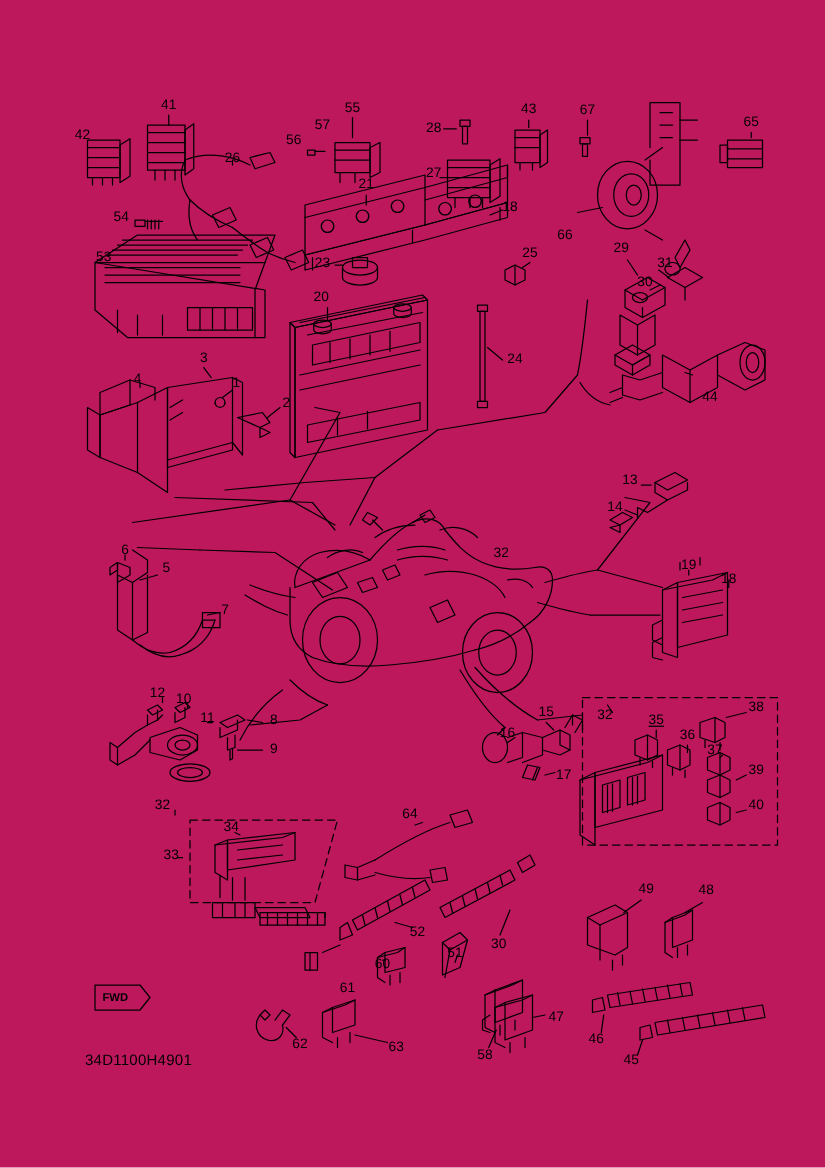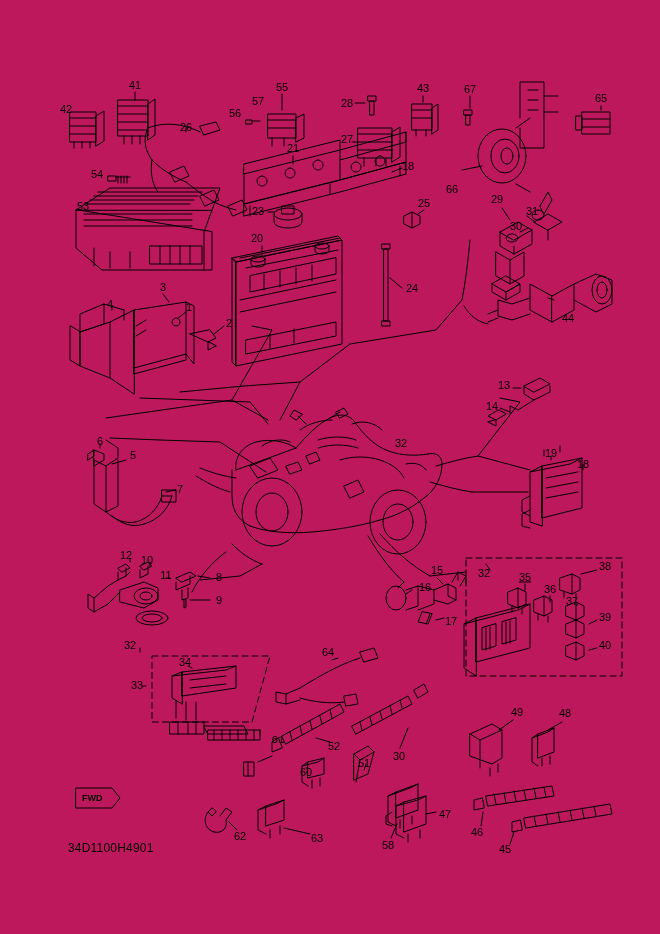--- a/index.html
+++ b/index.html
@@ -602,39 +602,39 @@
       <div class="callout" style="left: 133px; top: 455px;">5</div>
       <div class="callout" style="left: 551px; top: 453px;">19</div>
       <div class="callout" style="left: 583px; top: 464px;">18</div>
       <div class="callout" style="left: 180px; top: 489px;">7</div>
       <div class="callout" style="left: 126px; top: 555px;">12</div>
       <div class="callout" style="left: 147px; top: 560px;">10</div>
       <div class="callout" style="left: 166px; top: 575px;">11</div>
       <div class="callout" style="left: 219px; top: 577px;">8</div>
       <div class="callout" style="left: 219px; top: 600px;">9</div>
       <div class="callout" style="left: 437px; top: 570px;">15</div>
-      <div class="callout" style="left: 406px; top: 587px; margin-left: 19px;">16</div>
+      <div class="callout" style="left: 406px; top: 587px;">16</div>
       <div class="callout" style="left: 451px; top: 621px;">17</div>
       <div class="callout" style="left: 484px; top: 573px;">32</div>
       <div class="callout" style="left: 525px; top: 577px; text-decoration: underline;">35</div>
       <div class="callout" style="left: 550px; top: 589px;">36</div>
       <div class="callout" style="left: 605px; top: 566px;">38</div>
       <div class="callout" style="left: 572px; top: 601px;">37</div>
       <div class="callout" style="left: 605px; top: 617px;">39</div>
       <div class="callout" style="left: 605px; top: 645px;">40</div>
       <div class="callout" style="left: 130px; top: 645px;">32</div>
       <div class="callout" style="left: 137px; top: 685px;">33</div>
       <div class="callout" style="left: 185px; top: 662px;">34</div>
       <div class="callout" style="left: 328px; top: 652px;">64</div>
       <div class="callout" style="left: 517px; top: 712px;">49</div>
       <div class="callout" style="left: 565px; top: 713px;">48</div>
       <div class="callout" style="left: 334px; top: 746px;">52</div>
       <div class="callout" style="left: 364px; top: 763px;">51</div>
       <div class="callout" style="left: 399px; top: 756px;">30</div>
-      <div class="callout" style="left: 278px; top: 740px; font-family: Liberation Mono, monospace;">61</div>
+      <div class="callout" style="left: 278px; top: 791px;">61</div>
       <div class="callout" style="left: 306px; top: 772px;">60</div>
       <div class="callout" style="left: 445px; top: 814px;">47</div>
       <div class="callout" style="left: 477px; top: 832px;">46</div>
       <div class="callout" style="left: 505px; top: 849px;">45</div>
       <div class="callout" style="left: 388px; top: 845px;">58</div>
       <div class="callout" style="left: 317px; top: 838px;">63</div>
       <div class="callout" style="left: 240px; top: 836px;">62</div>
     </div>
 
   <div id="fwd-label">FWD</div>

